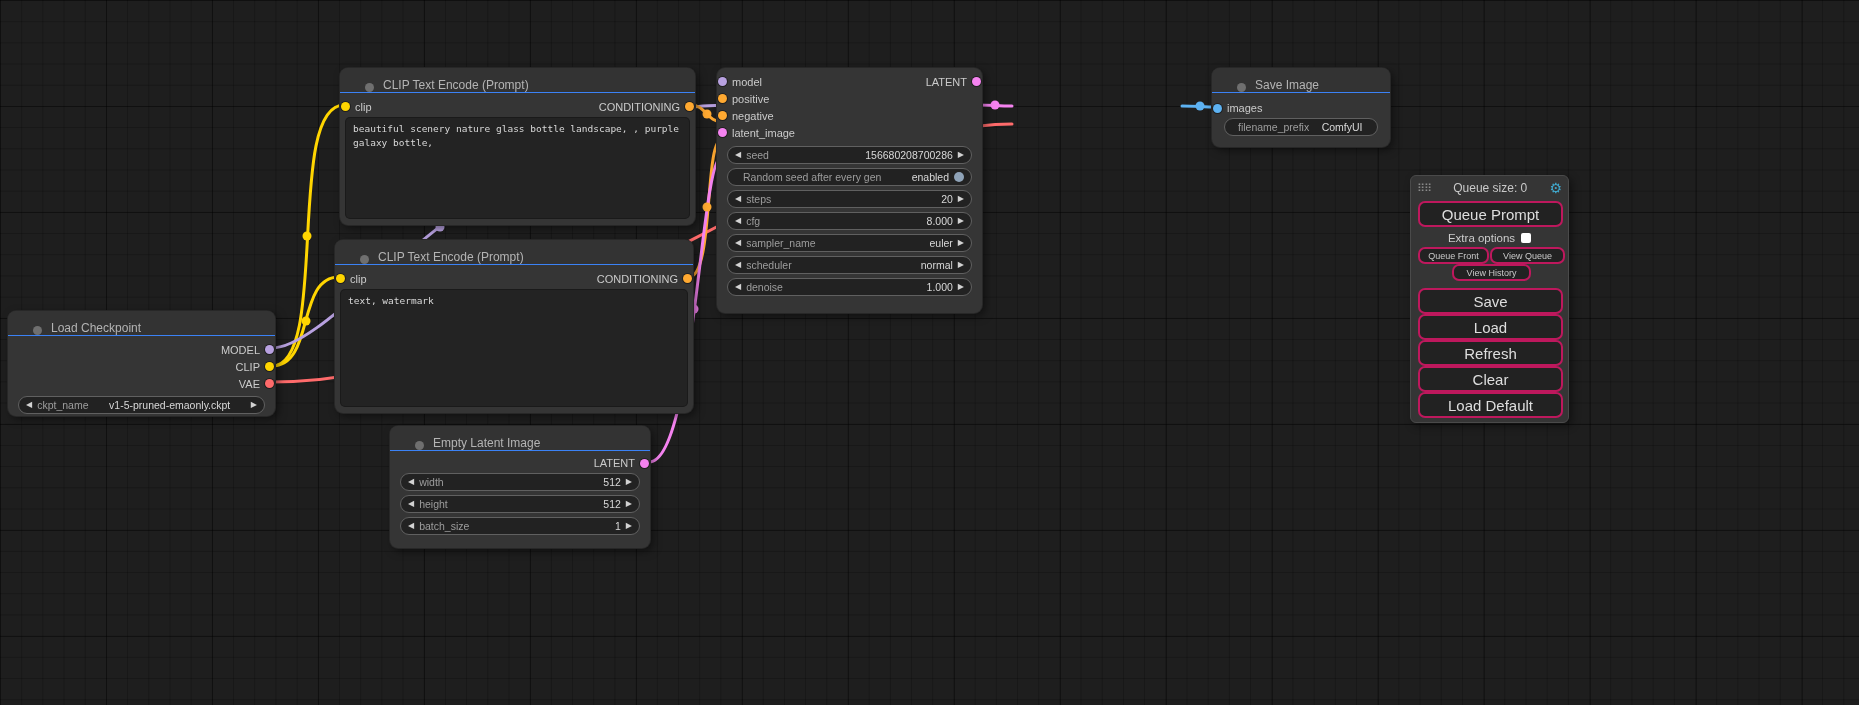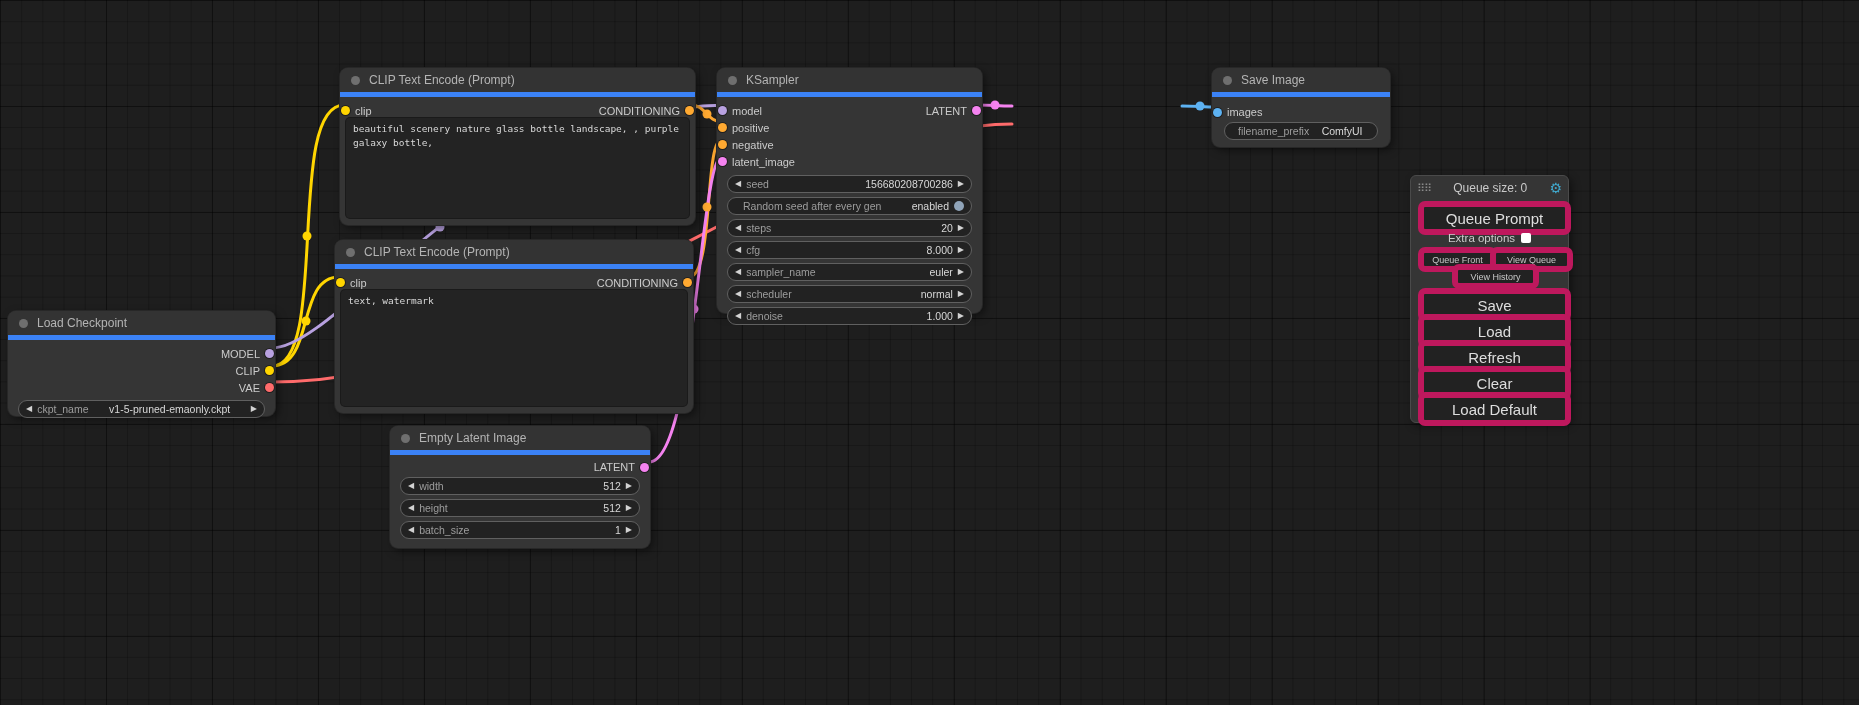--- a/index.html
+++ b/index.html
@@ -8,22 +8,22 @@
     background-color:#1e1e1e;
     background-image:
       linear-gradient(rgba(0,0,0,.35) 1px, transparent 1px),
       linear-gradient(90deg, rgba(0,0,0,.35) 1px, transparent 1px),
       linear-gradient(rgba(0,0,0,.22) 1px, transparent 1px),
       linear-gradient(90deg, rgba(0,0,0,.22) 1px, transparent 1px);
     background-size:106px 106px,106px 106px,21.2px 21.2px,21.2px 21.2px;}
   #wires{position:absolute;left:0;top:0;width:100%;height:100%;}
   .node{position:absolute;background:#353535;border-radius:8px;
     box-shadow:0 0 0 1px #272727, 3px 3px 9px rgba(0,0,0,.5);}
-  .ntitle{height:24px;display:flex;align-items:center;gap:9px;padding:0 11px;
-    background:#333333;border-radius:8px 8px 0 0;border-bottom:5px solid #3b82f6;
+  .ntitle{height:24px;display:flex;align-items:flex-end;gap:9px;padding:0 25px;
+    background:#333333;border-radius:8px 8px 0 0;border-bottom:1px solid #3b82f6;
     color:#b4b4b4;font-size:12px;white-space:nowrap;}
   .tdot{width:9px;height:9px;border-radius:50%;background:#6f6f6f;flex:0 0 auto;}
   .row{position:relative;height:17px;display:flex;align-items:center;
     font-size:11px;color:#cbcbcb;}
   .in-label{padding-left:15px;}
   .out-label{margin-left:auto;padding-right:15px;}
   .slot{position:absolute;top:50%;margin-top:-4.5px;width:9px;height:9px;border-radius:50%;
     box-shadow:0 0 0 1px rgba(0,0,0,.4);}
   .slot.in{left:1px;} .slot.out{right:1px;}
   .widget{height:16px;margin:0 10px 4px 10px;display:flex;align-items:center;gap:5px;
@@ -40,21 +40,21 @@
     padding:4px 7px;white-space:pre-wrap;overflow:hidden;}
   
   .qpanel{position:absolute;left:1410px;top:175px;width:157px;height:246px;
     background:#353535;border:1px solid #4a4a4a;border-radius:6px;
     box-shadow:3px 3px 9px rgba(0,0,0,.45);}
   .qheader{position:absolute;left:0;right:0;top:3px;height:18px;display:flex;
     align-items:center;padding:0 6px;color:#c9c9c9;font-size:12px;}
   .qsize{flex:1;text-align:center;}
   .drag-dots{color:#8a8a8a;font-size:11px;letter-spacing:-1px;cursor:move;}
   .gear{font-size:14px;line-height:1;cursor:pointer;}
-  .qbtn{position:absolute;background:#222222;border:6px solid #be185d;border-radius:7px;
+  .qbtn{position:absolute;background:#222222;border:2px solid #be185d;border-radius:7px;
     color:#dedede;display:flex;align-items:center;justify-content:center;cursor:pointer;}
   .qbtn.big{left:7px;width:141px;height:22px;font-size:15px;}
   .qbtn.small{height:13px;font-size:9px;border-radius:7px;color:#c9c9c9;}
   .extra{position:absolute;left:0;right:0;top:55px;height:14px;display:flex;
     align-items:center;justify-content:center;gap:6px;color:#cccccc;font-size:11.5px;}
   .checkbox{width:10px;height:10px;background:#ffffff;border-radius:2px;cursor:pointer;}
 </style>
 </head>
 <body>
 
@@ -164,24 +164,20 @@
       <div class="widget">
         <span class="warrow">◀</span>
         <span class="wlabel">batch_size</span>
         <span class="wvalue">1</span>
         <span class="warrow">▶</span>
       </div>
     </div>
   </div>
 
   <div class="node" style="left:717px;top:68px;width:265px;height:245px;">
-    <div class="ntitle">
-      <span class="tdot"></span>
-      <span>KSampler</span>
-    </div>
     <div style="padding-top:5px;">
       <div class="row">
         <span class="slot in" style="background-color: rgb(184, 161, 224);"></span>
         <span class="in-label">model</span>
         <span class="out-label">LATENT</span>
         <span class="slot out" style="background-color: rgb(245, 131, 240);"></span>
       </div>
       <div class="row">
         <span class="slot in" style="background-color: rgb(255, 169, 49);"></span>
         <span class="in-label">positive</span>

